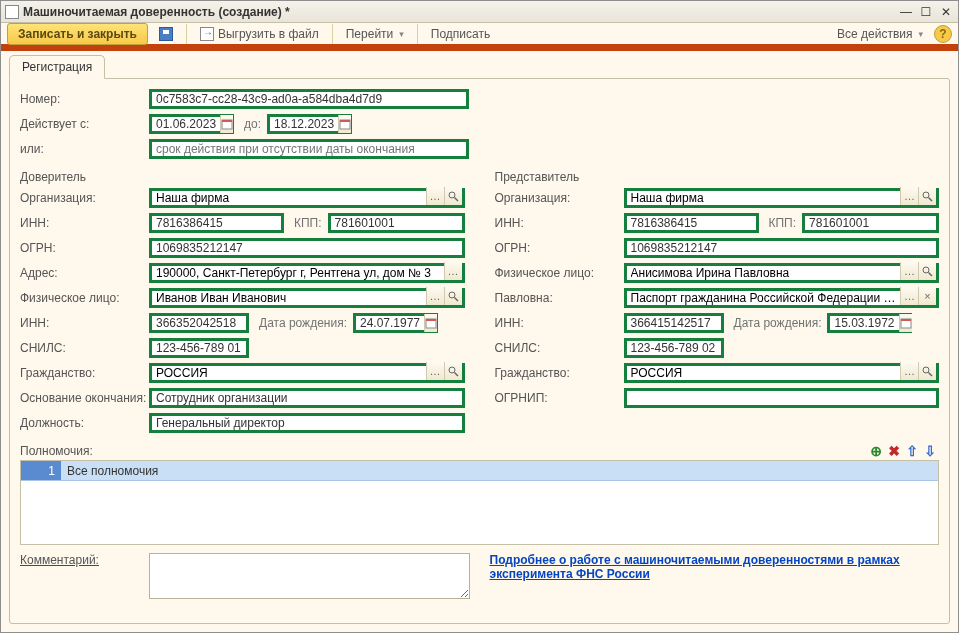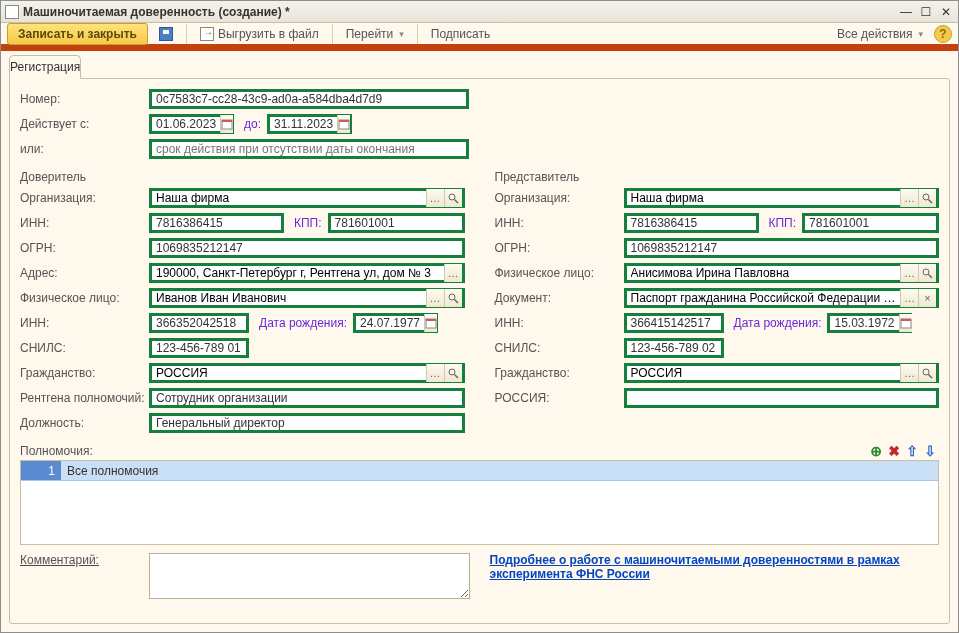--- a/index.html
+++ b/index.html
@@ -92,21 +92,21 @@
   .tabbar {
     display:flex;
     position:relative;
     margin-bottom: -1px;
   }
   .tab {
     border: 1px solid #c5bfa7;
     border-bottom: 1px solid #fef8ed;
     background: #fef8ed;
     border-radius: 5px 5px 0 0;
-    padding: 4px 0;
+    padding: 4px 12px;
     position: relative;
     z-index: 2;
     color:#333;
   }
   .form-area {
     border: 1px solid #c5bfa7;
     border-radius: 0 3px 3px 3px;
     padding: 10px 10px 8px 10px;
     background:#fef8ed;
     flex:1;
@@ -137,21 +137,21 @@
     padding: 0 4px;
     font-size: 12px;
     color: #333;
     display:flex;
     align-items:center;
     font-family: inherit;
   }
   .input { flex:1; }
   input.input, input.datebox-input { border:none; outline:none; font:inherit; background:transparent; width:100%; padding:0; }
   .input.placeholder { color:#aaa; }
-  .combo { flex:1; display:flex; align-items:center; padding:0; }
+  .combo { flex:1; display:flex; align-items:flex-end; padding:0; }
   .combo .val { flex:1; padding:0 4px; overflow:hidden; white-space:nowrap; text-overflow:ellipsis; }
   .combo input.val { border:none; outline:none; font:inherit; background:transparent; }
   .cbtn {
     width:18px; height:18px;
     border-left:1px solid #d0c9b0;
     display:flex; align-items:center; justify-content:center;
     color:#666; font-size:11px;
     cursor:pointer;
     background:linear-gradient(#fdfaf0,#f0e9d0);
   }
@@ -161,21 +161,21 @@
   }
   .datebox .dv { flex:1; padding:0 4px; }
   .dateicon {
     width:18px; height:18px;
     border-left:1px solid #d0c9b0;
     display:flex; align-items:center; justify-content:center;
     background:linear-gradient(#fdfaf0,#f0e9d0);
     cursor:pointer;
   }
   .calendar-svg { width:12px; height:12px; }
-  .mlabel { color:#6d28d9; margin:0 6px 0 10px; }
+  .mlabel { color:#737373; margin:0 6px 0 10px; }
   .grow-input { flex:1; }
 
   .section-title { color:#555; margin: 6px 0 4px 0; text-decoration: underline; text-decoration-color: transparent;}
   .section-title.real { font-weight:normal; margin-top:6px; }
   .powers-bar {
     display:flex;
     align-items:center;
     margin-top:4px;
   }
   .powers-bar .plabel { color:#555; }
@@ -282,21 +282,21 @@
           <span class="dv">01.06.2023</span>
           <span class="dateicon">
             <svg class="calendar-svg" viewBox="0 0 12 12">
                 <rect x="1" y="2" width="10" height="9" fill="#fff" stroke="#888"></rect>
                 <rect x="1" y="2" width="10" height="2" fill="#d05a5a"></rect>
               </svg>
           </span>
         </div>
         <span class="mlabel">до:</span>
         <div class="datebox">
-          <span class="dv">31.11.2023</span>
+          <span class="dv">18.12.2023</span>
           <span class="dateicon">
             <svg class="calendar-svg" viewBox="0 0 12 12">
                 <rect x="1" y="2" width="10" height="9" fill="#fff" stroke="#888"></rect>
                 <rect x="1" y="2" width="10" height="2" fill="#d05a5a"></rect>
               </svg>
           </span>
         </div>
       </div>
 
       <div class="row">
@@ -396,21 +396,21 @@
               <span class="cbtn">
                   <svg width="11" height="11" viewBox="0 0 11 11">
                     <circle cx="4" cy="4" r="3" fill="none" stroke="#666"></circle>
                     <line x1="6.5" y1="6.5" x2="10" y2="10" stroke="#666" stroke-width="1.5"></line>
                   </svg>
                 </span>
             </div>
           </div>
 
           <div class="row">
-            <div class="label">Рентгена полномочий:</div>
+            <div class="label">Основание окончания:</div>
             <div class="input grow-input">
                 <input class="input" value="Сотрудник организации" style="">
               </div>
           </div>
 
           <div class="row">
             <div class="label">Должность:</div>
             <div class="input grow-input">
                 <input class="input" value="Генеральный директор" style="">
               </div>
@@ -460,21 +460,21 @@
               <span class="cbtn">
                   <svg width="11" height="11" viewBox="0 0 11 11">
                     <circle cx="4" cy="4" r="3" fill="none" stroke="#666"></circle>
                     <line x1="6.5" y1="6.5" x2="10" y2="10" stroke="#666" stroke-width="1.5"></line>
                   </svg>
                 </span>
             </div>
           </div>
 
           <div class="row">
-            <div class="label">Документ:</div>
+            <div class="label">Павловна:</div>
             <div class="combo">
               <input class="val" value="Паспорт гражданина Российской Федерации 2005 85858" style="">
               <span class="cbtn">…</span>
               <span class="cbtn">×</span>
             </div>
           </div>
 
           <div class="row">
             <div class="label">ИНН:</div>
             <div class="input" style="width:100px; flex:0 0 100px;">
@@ -507,21 +507,21 @@
               <span class="cbtn">
                   <svg width="11" height="11" viewBox="0 0 11 11">
                     <circle cx="4" cy="4" r="3" fill="none" stroke="#666"></circle>
                     <line x1="6.5" y1="6.5" x2="10" y2="10" stroke="#666" stroke-width="1.5"></line>
                   </svg>
                 </span>
             </div>
           </div>
 
           <div class="row">
-            <div class="label">РОССИЯ:</div>
+            <div class="label">ОГРНИП:</div>
             <div class="input grow-input">
                 <input class="input" value="" style="">
               </div>
           </div>
         </div>
       </div>
 
       <div class="powers-bar">
         <span class="plabel">Полномочия:</span>
         <span class="sp"></span>

